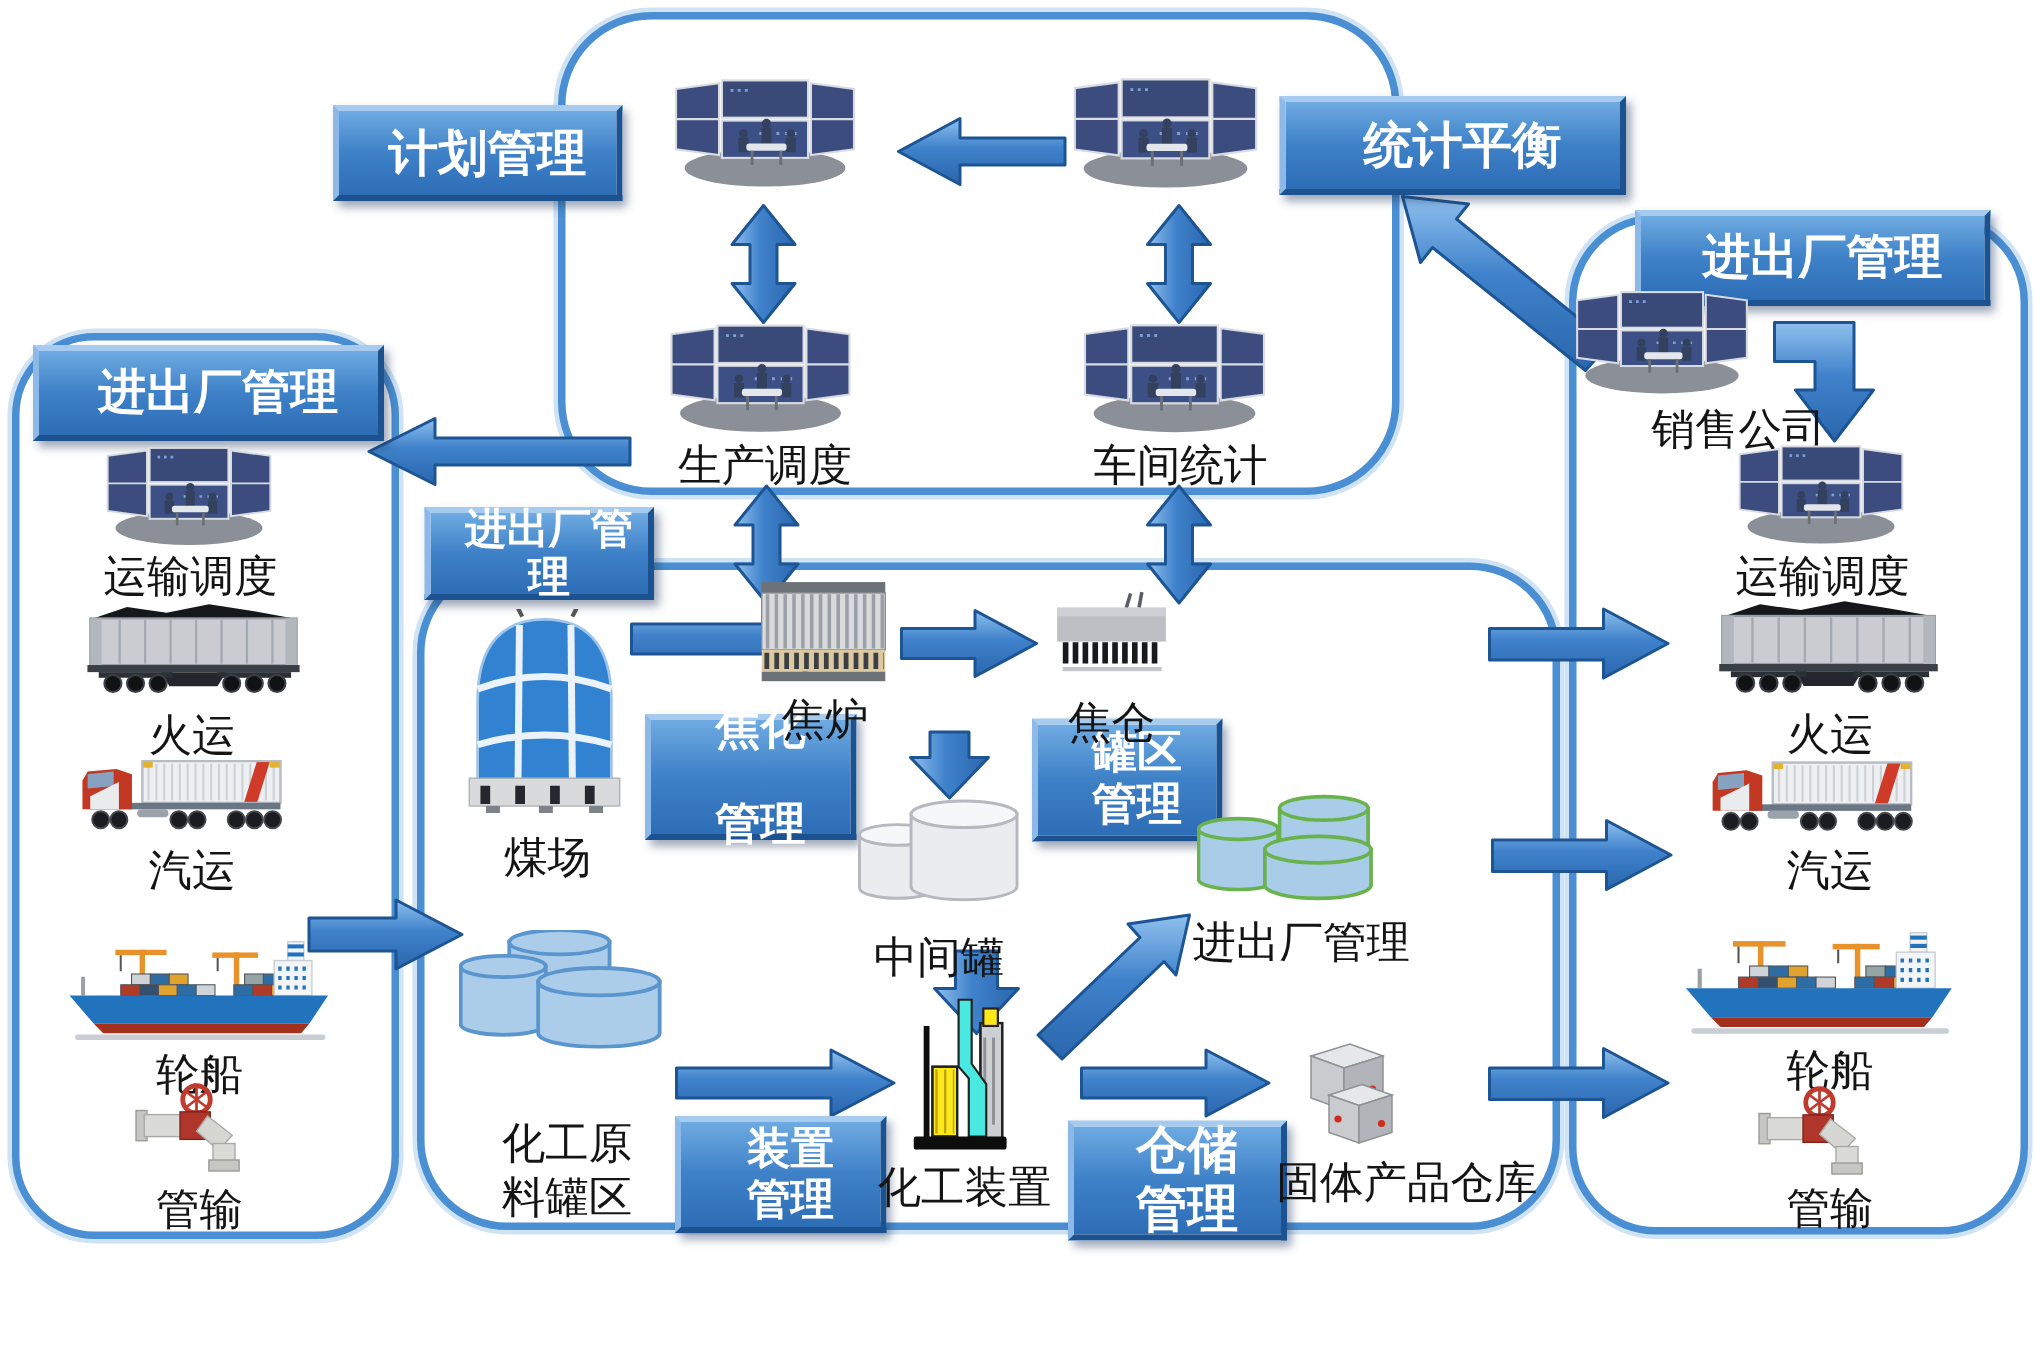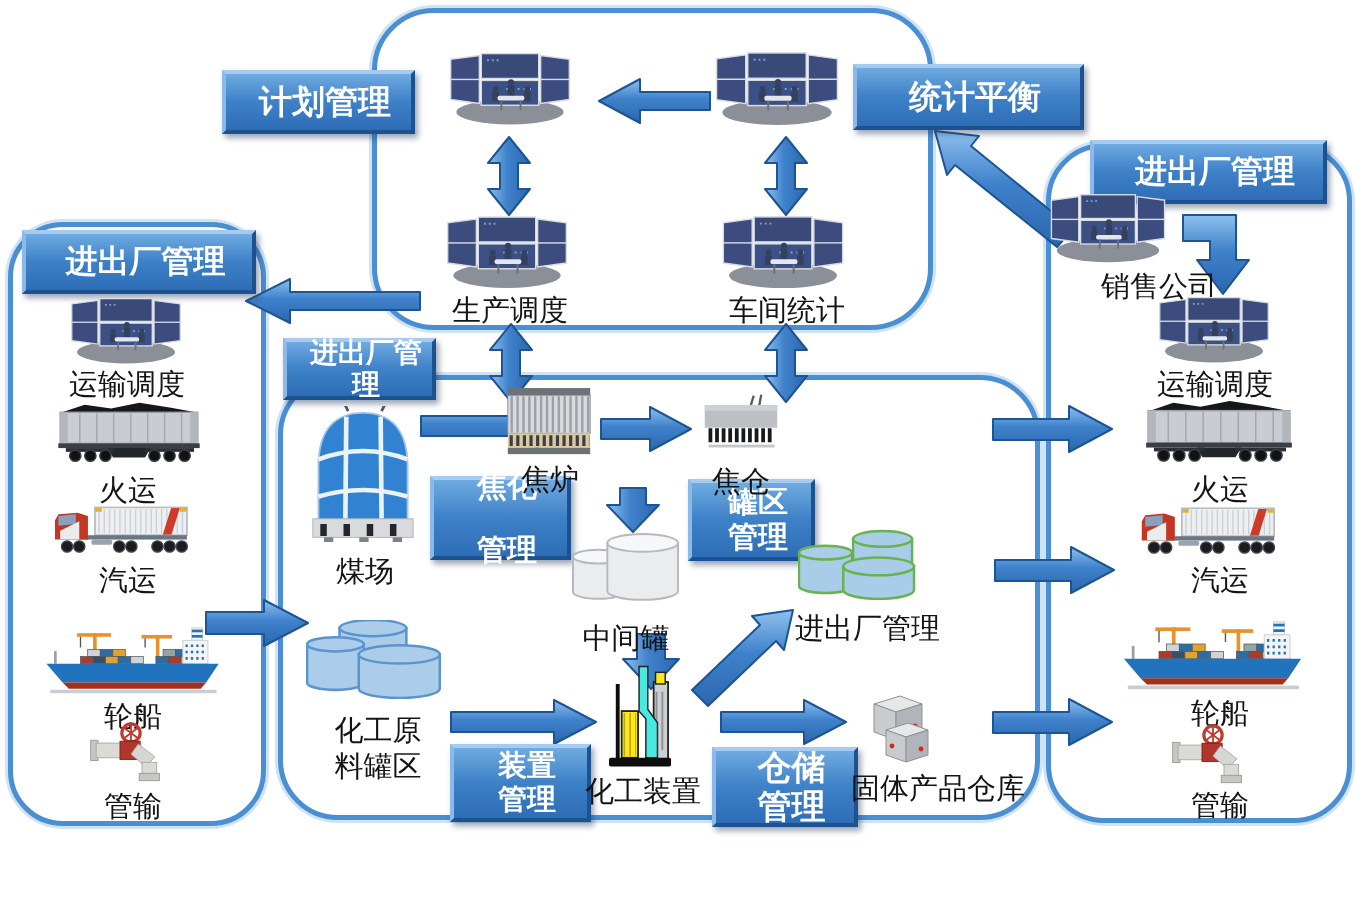--- a/index.html
+++ b/index.html
@@ -309,21 +309,21 @@
   <svg class="icon" style="left:306px;top:620px;width:142px;height:79px" viewBox="0 0 140 78">
     <g fill="#abcdea" stroke="#5b95cd" stroke-width="2.5">
       <path d="M33,8 V48 A33,8 0 0 0 99,48 V8 Z"></path>
         <ellipse cx="66" cy="8" rx="33" ry="8"></ellipse>
       <path d="M1,24 V62 A28,7 0 0 0 57,62 V24 Z"></path>
         <ellipse cx="29" cy="24" rx="28" ry="7"></ellipse>
       <path d="M52,34 V68 A40,9 0 0 0 132,68 V34 Z"></path>
         <ellipse cx="92" cy="34" rx="40" ry="9"></ellipse>
     </g>
   </svg>
-  <div class="nlabel" style="left:326px;top:712px;width:104px;white-space:normal;">
+  <div class="nlabel" style="left:326px;top:744px;width:104px;white-space:normal;">
     <span>化工原</span><br>
     <span>料罐区</span>
   </div>
 
   <svg class="icon" style="left:609px;top:660px;width:64px;height:110px" viewBox="0 0 66 112">
     <rect x="7" y="24" width="4" height="78" fill="#0d0d0d"></rect>
     <rect x="46" y="22" width="15" height="80" fill="#cdd0d3" stroke="#222" stroke-width="1.5"></rect>
     <line x1="48" y1="62" x2="59" y2="62" stroke="#8e9296" stroke-width="60" stroke-dasharray="2,4"></line>
     <rect x="46" y="22" width="15" height="80" fill="none" stroke="#222" stroke-width="1.5"></rect>
     <rect x="48" y="12" width="10" height="12" fill="#ffe81a" stroke="#222" stroke-width="1.5"></rect>

